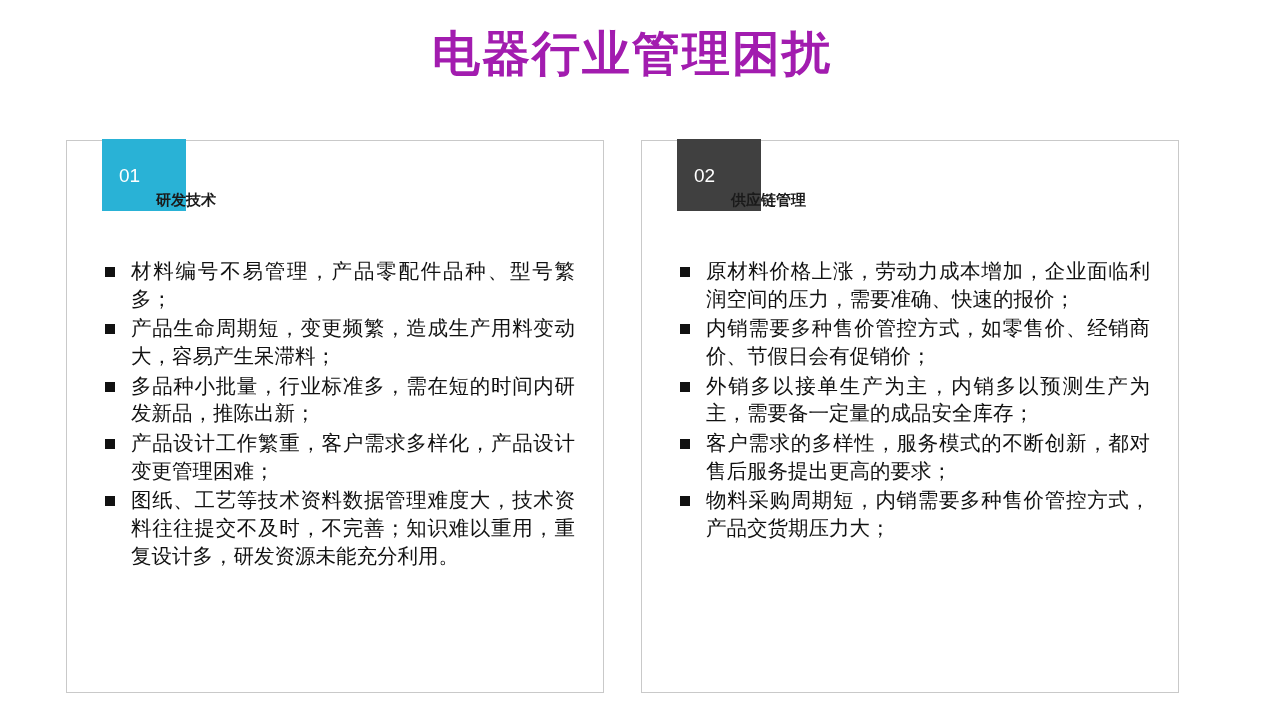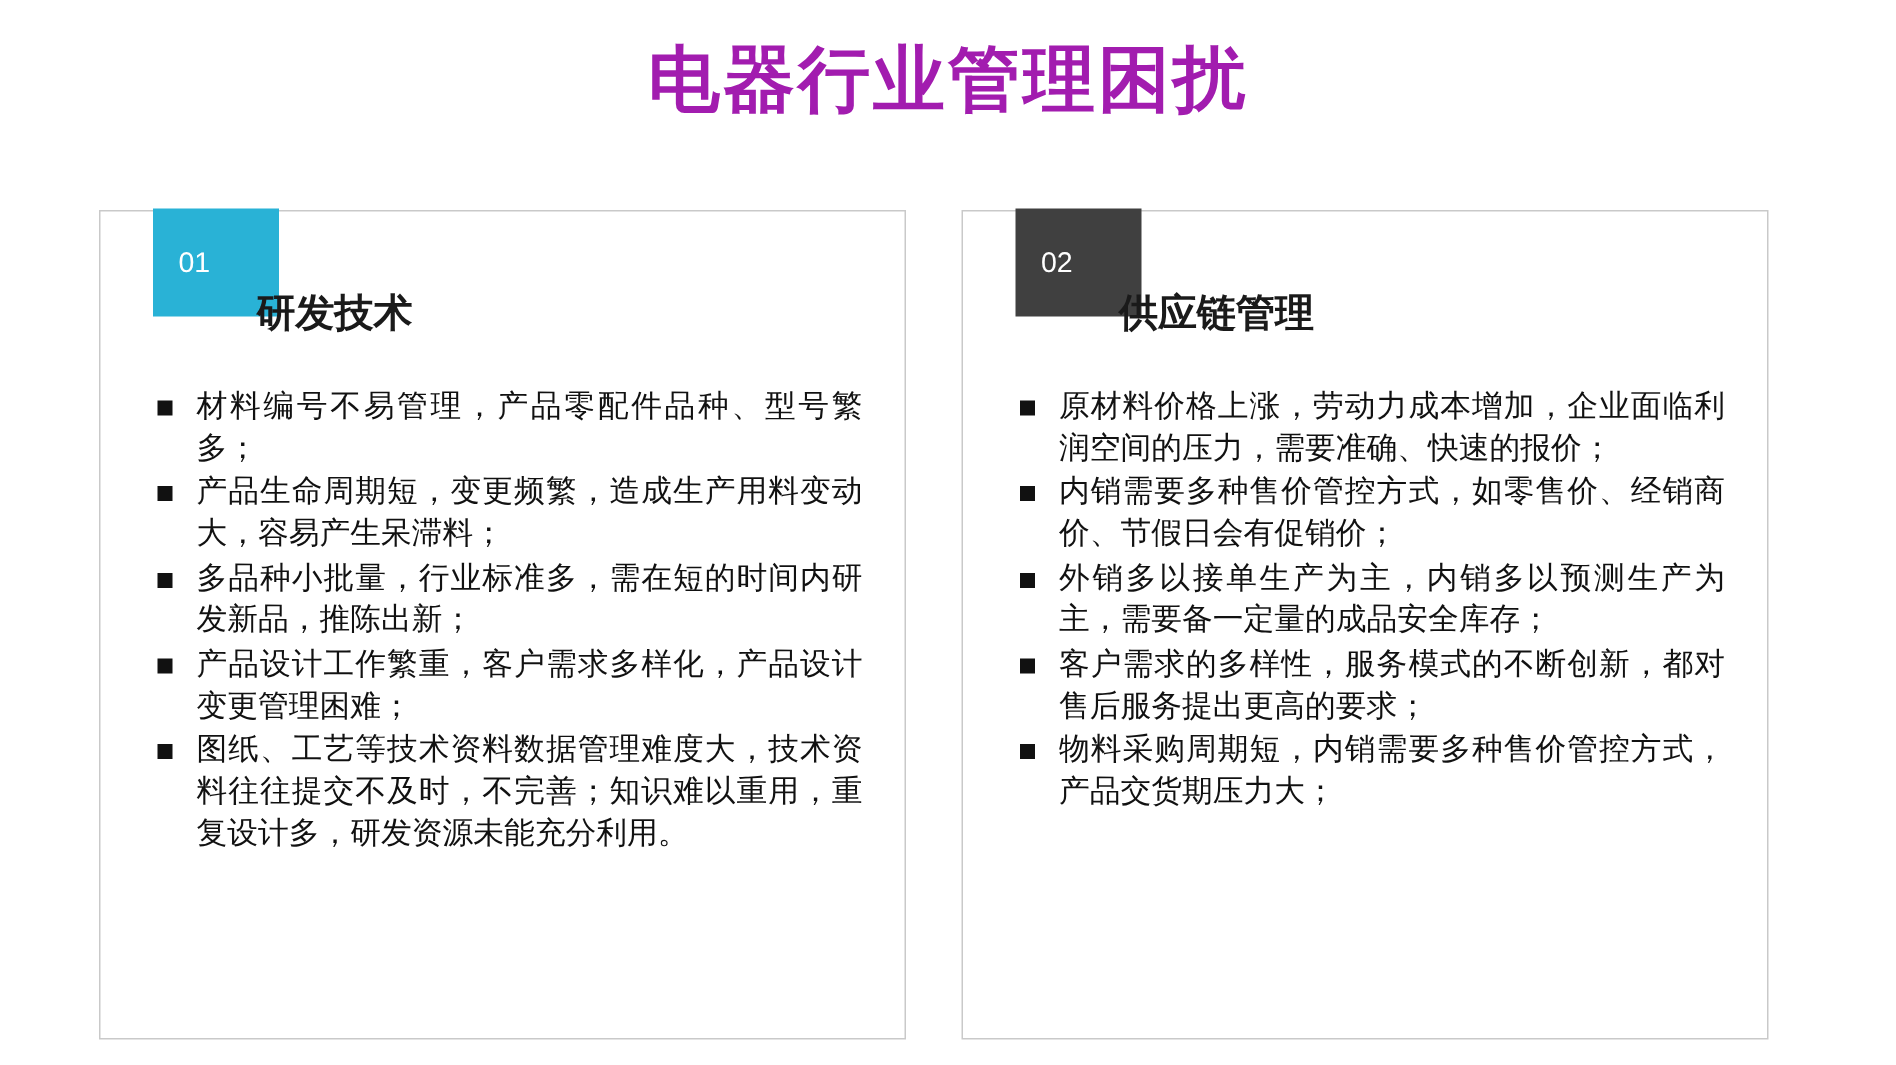--- a/index.html
+++ b/index.html
@@ -60,22 +60,22 @@
   }
   .badge-left {
     background: #29b2d6;
   }
   .badge-right {
     background: #404040;
   }
   .card-heading {
     position: absolute;
     top: 50px;
-    left: 104px;
-    font-size: 26px;
+    left: 89px;
+    font-size: 15px;
     font-weight: bold;
     color: #1a1a1a;
   }
   .bullets {
     position: absolute;
     top: 100px;
     left: 16px;
     right: 12px;
     margin: 16px;
     padding: 0;

